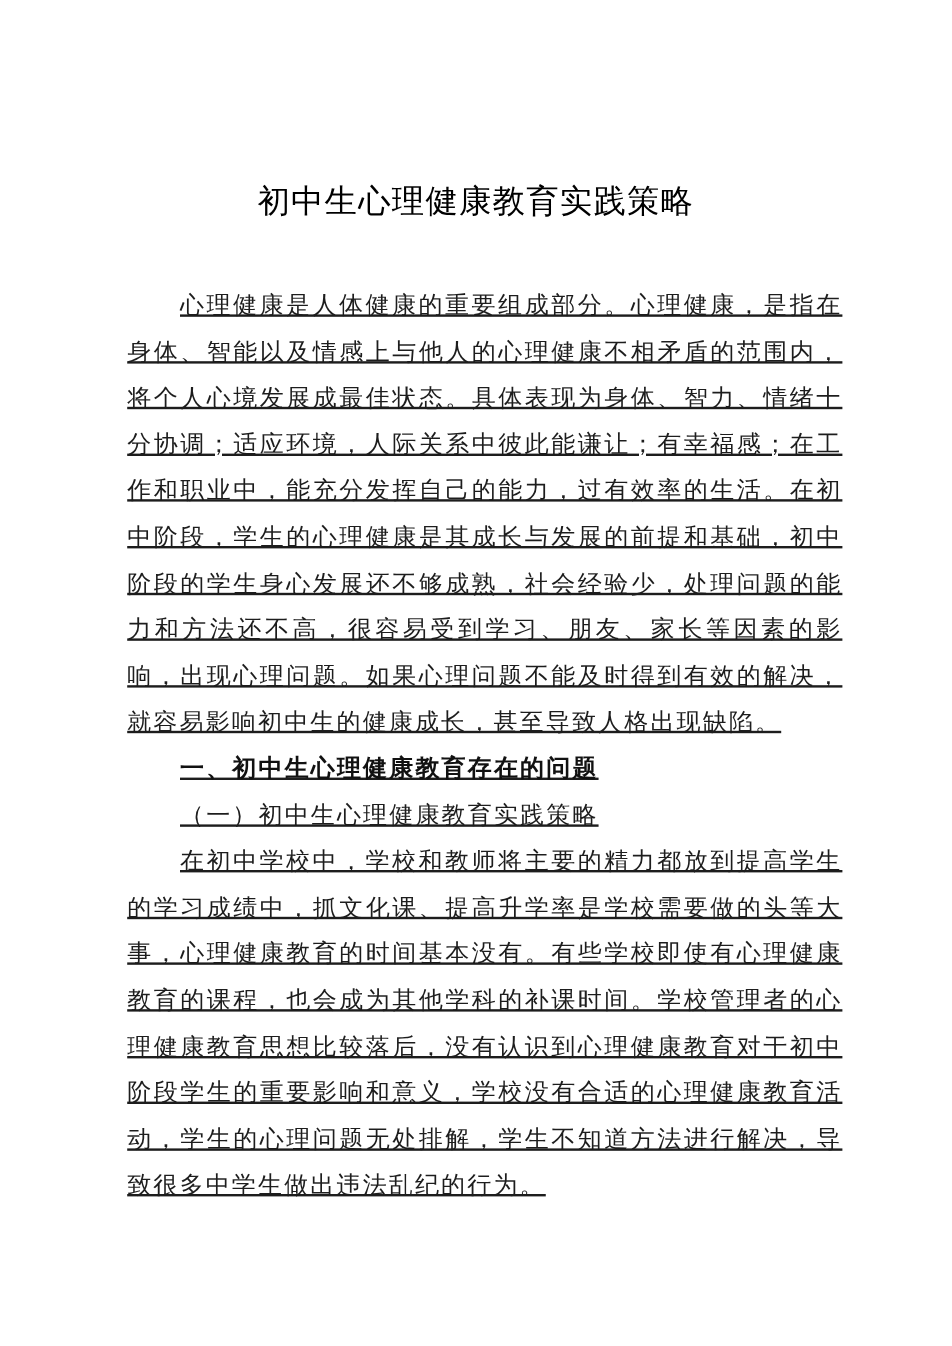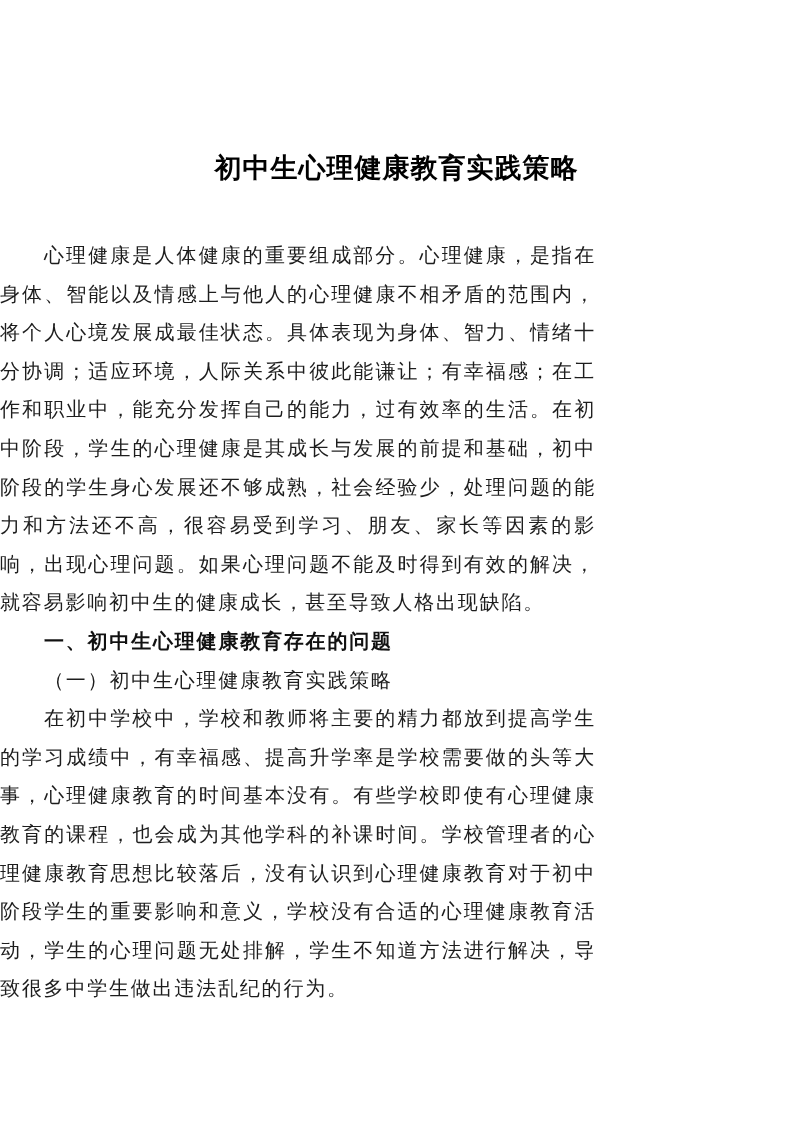--- a/index.html
+++ b/index.html
@@ -20,33 +20,35 @@
     height: 1122px;
     box-sizing: border-box;
     padding-top: 150px;
     background: #ffffff;
   }
   .doc-title {
     margin: 0;
     text-align: center;
     font-size: 27px;
     line-height: 36px;
-    font-weight: bold;
+    font-weight: normal;
     color: #000000;
     letter-spacing: 1px;
   }
   .content {
     margin-top: 50px;
+    margin-left: 106px;
     width: 596px;
     font-size: 20px;
     line-height: 38.6px;
     letter-spacing: 1.8px;
     text-align: justify;
     text-justify: inter-character;
     color: #1d1d1d;
+    text-decoration: underline;
   }
   .content p,
   .content h2 {
     margin: 0;
     padding: 0;
     text-indent: 44px;
     font-size: 20px;
   }
   .body-para {
     font-weight: normal;
@@ -65,16 +67,16 @@
 <div class="page">
   <h1 class="doc-title">初中生心理健康教育实践策略</h1>
 
   <div class="content">
     <p class="body-para">心理健康是人体健康的重要组成部分。心理健康，是指在身体、智能以及情感上与他人的心理健康不相矛盾的范围内，将个人心境发展成最佳状态。具体表现为身体、智力、情绪十分协调；适应环境，人际关系中彼此能谦让；有幸福感；在工作和职业中，能充分发挥自己的能力，过有效率的生活。在初中阶段，学生的心理健康是其成长与发展的前提和基础，初中阶段的学生身心发展还不够成熟，社会经验少，处理问题的能力和方法还不高，很容易受到学习、朋友、家长等因素的影响，出现心理问题。如果心理问题不能及时得到有效的解决，就容易影响初中生的健康成长，甚至导致人格出现缺陷。</p>
 
     <h2 class="section-heading">一、初中生心理健康教育存在的问题</h2>
 
     <p class="subsection-heading">（一）初中生心理健康教育实践策略</p>
 
-    <p class="body-para">在初中学校中，学校和教师将主要的精力都放到提高学生的学习成绩中，有幸福感、提高升学率是学校需要做的头等大事，心理健康教育的时间基本没有。有些学校即使有心理健康教育的课程，也会成为其他学科的补课时间。学校管理者的心理健康教育思想比较落后，没有认识到心理健康教育对于初中阶段学生的重要影响和意义，学校没有合适的心理健康教育活动，学生的心理问题无处排解，学生不知道方法进行解决，导致很多中学生做出违法乱纪的行为。</p>
+    <p class="body-para">在初中学校中，学校和教师将主要的精力都放到提高学生的学习成绩中，抓文化课、提高升学率是学校需要做的头等大事，心理健康教育的时间基本没有。有些学校即使有心理健康教育的课程，也会成为其他学科的补课时间。学校管理者的心理健康教育思想比较落后，没有认识到心理健康教育对于初中阶段学生的重要影响和意义，学校没有合适的心理健康教育活动，学生的心理问题无处排解，学生不知道方法进行解决，导致很多中学生做出违法乱纪的行为。</p>
 
   </div>
 </div>
 
 </body></html>

